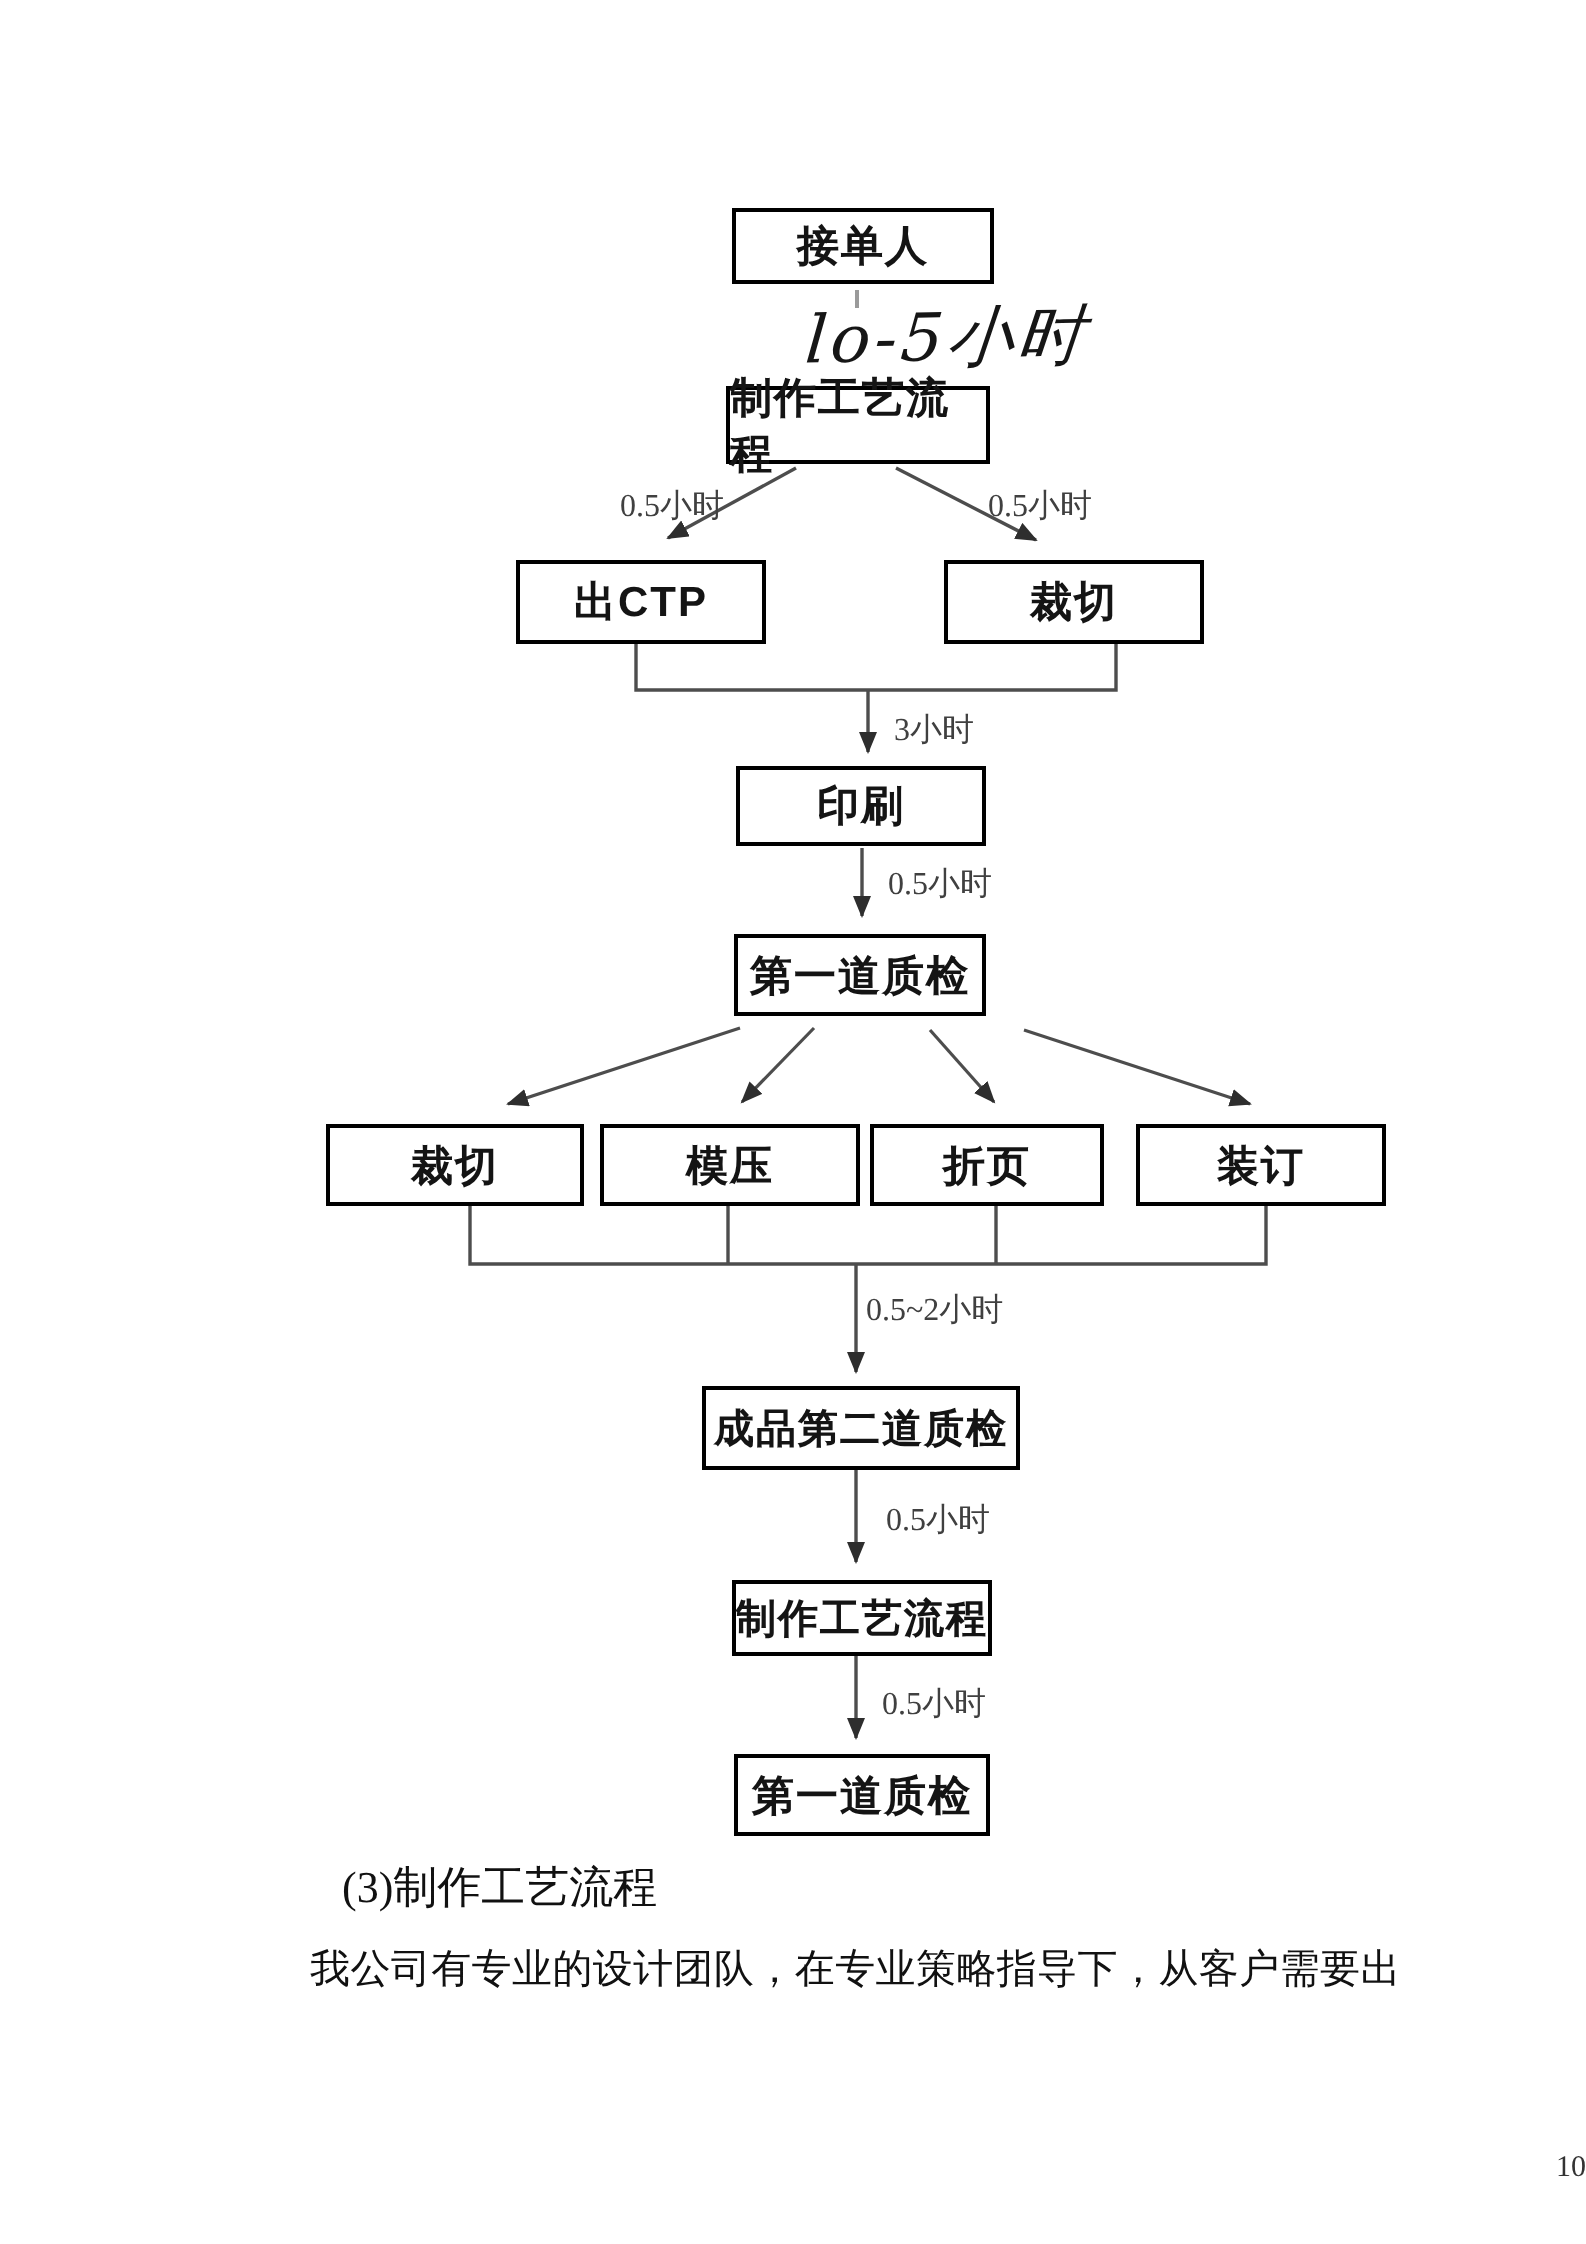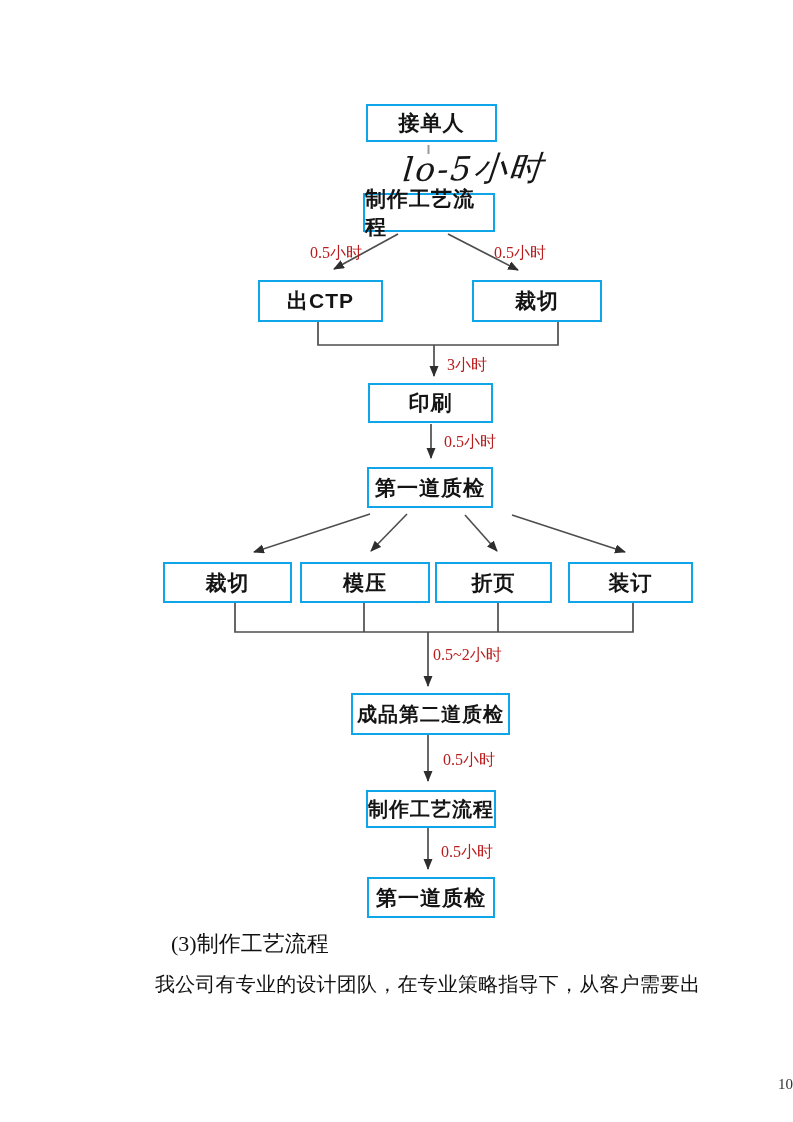--- a/index.html
+++ b/index.html
@@ -7,34 +7,34 @@
     position:relative;
     width:793px;height:1122px;
     background:#ffffff;
     font-family:"Liberation Serif","DejaVu Serif",serif;
     overflow:hidden;
   }
   #connectors{position:absolute;left:0;top:0;width:793px;height:1122px;}
   .fbox{
     position:absolute;
     background:#ffffff;
-    border:2px solid #0ea5e9;
+    border:2px solid #000000;
     display:flex;align-items:center;justify-content:center;
     font-family:"Liberation Sans","DejaVu Sans",sans-serif;
     font-weight:700;
     font-size:21px;
     color:#141414;
     box-sizing:border-box;
     letter-spacing:1px;
   }
   .tlabel{
     position:absolute;
     font-family:"Liberation Serif","DejaVu Serif",serif;
     font-size:16px;
-    color:#b91c1c;
+    color:#404040;
     white-space:nowrap;
   }
   .handwritten{
     position:absolute;
     left:403px;top:147px;
     font-family:"DejaVu Serif","Liberation Serif",serif;
     font-style:italic;
     font-size:33px;
     color:#161616;
     letter-spacing:2px;

